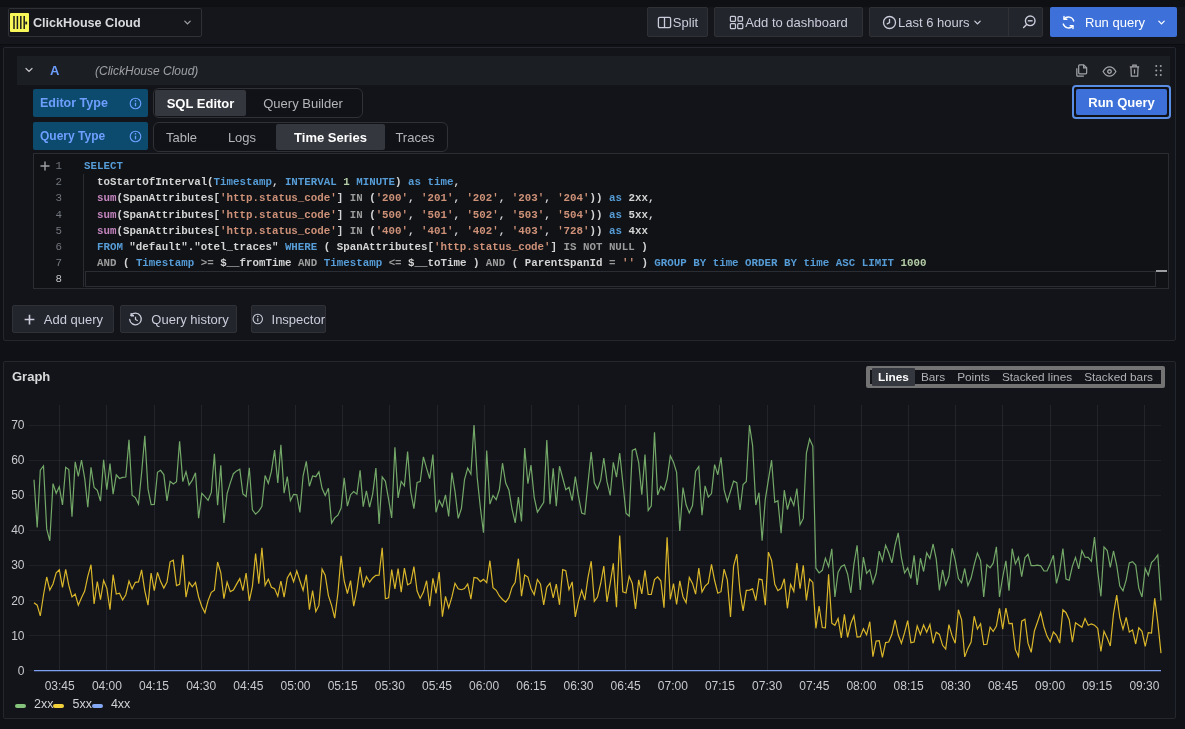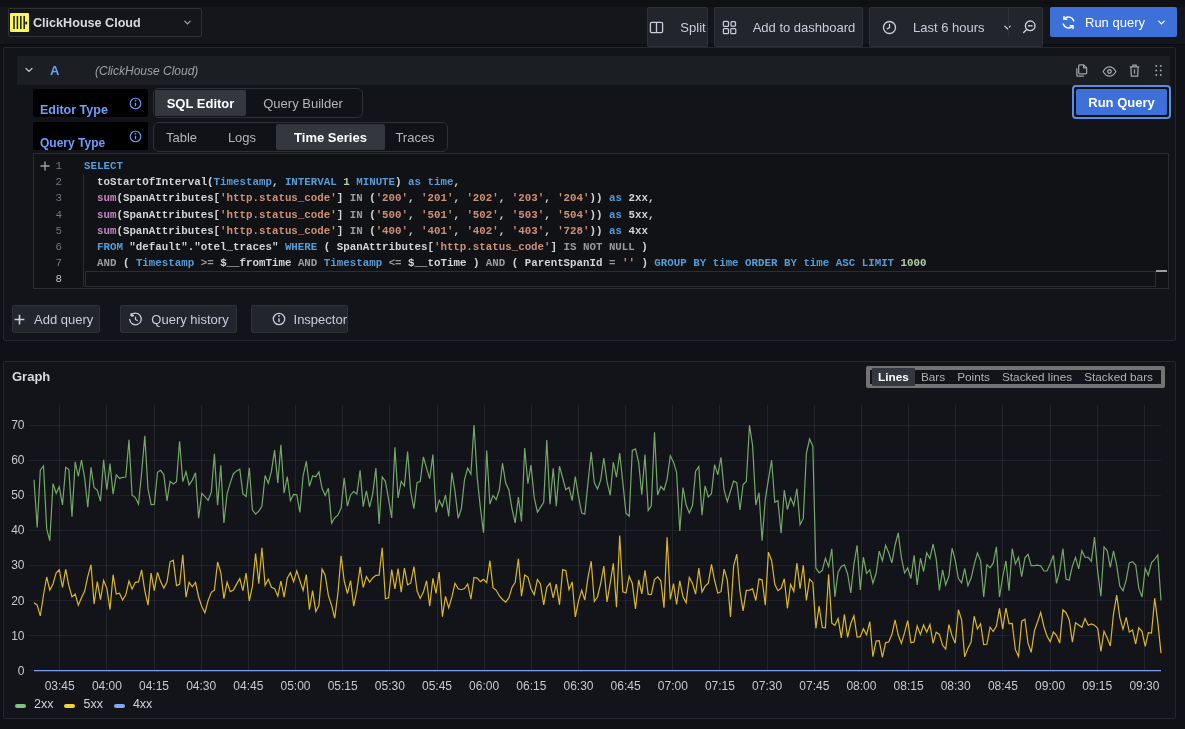--- a/index.html
+++ b/index.html
@@ -1,47 +1,47 @@
 <!DOCTYPE html>
 <html><head><meta charset="utf-8"><style>
 *{margin:0;padding:0;box-sizing:border-box}
 html,body{width:1185px;height:729px;background:#101116;font-family:"Liberation Sans",sans-serif;overflow:hidden}
 #root{position:relative;width:1185px;height:729px}
 
 #toolbar{position:absolute;left:0;top:0;width:1185px;height:45px;background:#15161b;border-bottom:1px solid #0b0c0f}
-.tbtn{position:absolute;top:7px;height:40px;background:#22252b;border:1px solid #2f3137;border-radius:2px;color:#ccccdc;font-size:13px;font-weight:500;display:flex;align-items:center;justify-content:center;gap:16px}
+.tbtn{position:absolute;top:7px;height:30px;background:#22252b;border:1px solid #2f3137;border-radius:2px;color:#ccccdc;font-size:13px;font-weight:500;display:flex;align-items:center;justify-content:center;gap:1px}
 #dspick{position:absolute;left:8px;top:8px;width:194px;height:29px;border:1px solid #2f3137;border-radius:2px;display:flex;align-items:center}
 #dspick .lg{width:19px;height:19px;margin-left:1px;border-radius:1px;background:#f7f75a;position:relative}
 #dspick .txt{margin-left:4px;font-size:12.6px;font-weight:700;color:#d8d9dd;letter-spacing:0px}
 .chev{width:9px;height:9px;display:inline-block}
 
 #runq{position:absolute;left:1050px;top:7px;width:127px;height:30px;background:#3d71d9;border-radius:2px;color:#fff;font-size:13px;font-weight:500;display:flex;align-items:center}
 
 .panel{position:absolute;background:#131419;border:1px solid #25272e;border-radius:2px}
 #qhead{position:absolute;left:13px;top:8px;width:1153px;height:29px;background:#1b1e23}
 .blue{color:#6e9fff}
-.ilabel{position:absolute;height:28px;background:#000000;border-radius:2px;display:flex;align-items:flex-end}
+.ilabel{position:absolute;height:28px;background:#0c4a6e;border-radius:2px;display:flex;align-items:center}
 .seg{position:absolute;height:30px;border:1px solid #2f3137;border-radius:6px;background:#111217;display:flex;align-items:center}
 .seg .it{height:26px;display:flex;align-items:center;justify-content:center;color:#b4b5b9;font-size:13px;border-radius:2px;margin:0 1px;white-space:nowrap}
 .seg .it.sel{background:#34373e;color:#fff;font-weight:700}
 
 #editor{position:absolute;left:29px;top:105px;width:1136px;height:136px;background:#101216;border:1px solid #2a2c32}
 #editor pre{font-family:"Liberation Mono",monospace;font-size:10.8px;font-weight:700;line-height:16.2px;color:#d4d4d4;position:absolute;left:50px;top:4px;white-space:pre}
 #gutter{position:absolute;left:0;top:4px;width:28px;text-align:right;font-family:"Liberation Mono",monospace;font-size:10.8px;font-weight:400;line-height:16.2px;color:#72767d}
 .k{color:#569cd6}.s{color:#ce9178}.n{color:#b5cea8}.m{color:#c586c0}.o{color:#9b9b9b}
 
 .bbtn{position:absolute;top:257px;height:28px;background:#22252b;border:1px solid #2f3137;border-radius:2px;color:#ccccdc;font-size:13px;font-weight:500;display:flex;align-items:center;gap:8px}
 
 #gtitle{position:absolute;left:8px;top:7px;font-size:13px;font-weight:700;color:#d8d9da}
 #radio{position:absolute;right:10px;top:4px;height:22px;border:4px solid #737373;border-radius:2px;background:#131419;display:flex;align-items:center;padding:0 2px}
 #radio .r{padding:0 6px;height:18px;display:flex;align-items:center;color:#b0b1b5;font-size:11.8px;border-radius:1px;white-space:nowrap}
 #radio .r.sel{background:#34373e;color:#fff;font-weight:700}
 .ax{font-family:"Liberation Sans",sans-serif;font-size:12px;fill:#c8c9cd}
 
-#legend{position:absolute;left:11px;top:335px;display:flex;gap:11px;font-size:12.5px;color:#d0d1d5;height:14px}
+#legend{position:absolute;left:11px;top:335px;display:flex;gap:0;font-size:12.5px;color:#d0d1d5;height:14px}
 .dash{width:11px;height:4px;border-radius:2px;display:inline-block;margin-right:8px}
 .icon{display:inline-block;vertical-align:middle}
 </style></head><body>
 <div id="root">
 
   <div id="toolbar">
       <div style="position:absolute;left:0;top:0;width:1185px;height:7px;background:#0f1014"></div>
     <div id="dspick">
       <div class="lg">
         <svg width="19" height="19" viewBox="0 0 19 19" style="position:absolute;left:0;top:0">
@@ -176,35 +176,35 @@
   toStartOfInterval(<span class="k">Timestamp</span>, <span class="k">INTERVAL</span> <span class="n">1</span> <span class="k">MINUTE</span>) <span class="k">as time</span>,
   <span class="m">sum</span>(SpanAttributes[<span class="s">'http.status_code'</span>] <span class="o">IN</span> (<span class="s">'200'</span>, <span class="s">'201'</span>, <span class="s">'202'</span>, <span class="s">'203'</span>, <span class="s">'204'</span>)) <span class="k">as</span> 2xx,
   <span class="m">sum</span>(SpanAttributes[<span class="s">'http.status_code'</span>] <span class="o">IN</span> (<span class="s">'500'</span>, <span class="s">'501'</span>, <span class="s">'502'</span>, <span class="s">'503'</span>, <span class="s">'504'</span>)) <span class="k">as</span> 5xx,
   <span class="m">sum</span>(SpanAttributes[<span class="s">'http.status_code'</span>] <span class="o">IN</span> (<span class="s">'400'</span>, <span class="s">'401'</span>, <span class="s">'402'</span>, <span class="s">'403'</span>, <span class="s">'728'</span>)) <span class="k">as</span> 4xx
   <span class="k">FROM</span> "default"."otel_traces" <span class="k">WHERE</span> ( SpanAttributes[<span class="s">'http.status_code'</span>] <span class="o">IS NOT NULL</span> )
   <span class="o">AND</span> ( <span class="k">Timestamp</span> <span class="o">&gt;=</span> $__fromTime <span class="o">AND</span> <span class="k">Timestamp</span> <span class="o">&lt;=</span> $__toTime ) <span class="o">AND</span> ( ParentSpanId <span class="o">=</span> <span class="s">''</span> ) <span class="k">GROUP BY time ORDER BY time ASC LIMIT</span> <span class="n">1000</span></pre>
       <div style="position:absolute;left:51px;top:117px;right:12px;height:16px;border:1px solid #2a2d33"></div>
       <div style="position:absolute;right:1px;top:116px;width:11px;height:2px;background:#9d9ea2"></div>
     </div>
 
-    <div class="bbtn" style="left:8px;width:88px;">
+    <div class="bbtn" style="left:8px;width:102px;justify-content:center">
       <svg class="icon" width="13" height="13" viewBox="0 0 12 12">
           <path d="M6 1.5 L6 10.5 M1.5 6 L10.5 6" stroke="#ccccdc" stroke-width="1.5"></path>
         </svg>
       <span>Add query</span>
     </div>
     <div class="bbtn" style="left:116px;width:117px;justify-content:center">
       <svg class="icon" width="15" height="15" viewBox="0 0 16 16">
           <path d="M3.1 3.6 A6.2 6.2 0 1 1 1.8 8" fill="none" stroke="#ccccdc" stroke-width="1.4" stroke-linecap="round"></path>
           <path d="M3.4 1 L3.4 4 L6.4 4" fill="none" stroke="#ccccdc" stroke-width="1.4" stroke-linejoin="round"></path>
           <path d="M8 5 L8 8 L10.4 9.4" fill="none" stroke="#ccccdc" stroke-width="1.3"></path>
         </svg>
       <span>Query history</span>
     </div>
-    <div class="bbtn" style="left:247px;width:97px;justify-content:flex-end">
+    <div class="bbtn" style="left:247px;width:75px;justify-content:flex-end">
       <svg class="icon" width="14" height="14" viewBox="0 0 14 14">
           <circle cx="7" cy="7" r="5.7" fill="none" stroke="#ccccdc" stroke-width="1.3"></circle>
           <line x1="7" y1="6.2" x2="7" y2="10" stroke="#ccccdc" stroke-width="1.4"></line>
           <circle cx="7" cy="4" r="0.9" fill="#ccccdc"></circle>
         </svg>
       <span>Inspector</span>
     </div>
   </div>
 
   <div class="panel" style="left:3px;top:361px;width:1173px;height:358px">

